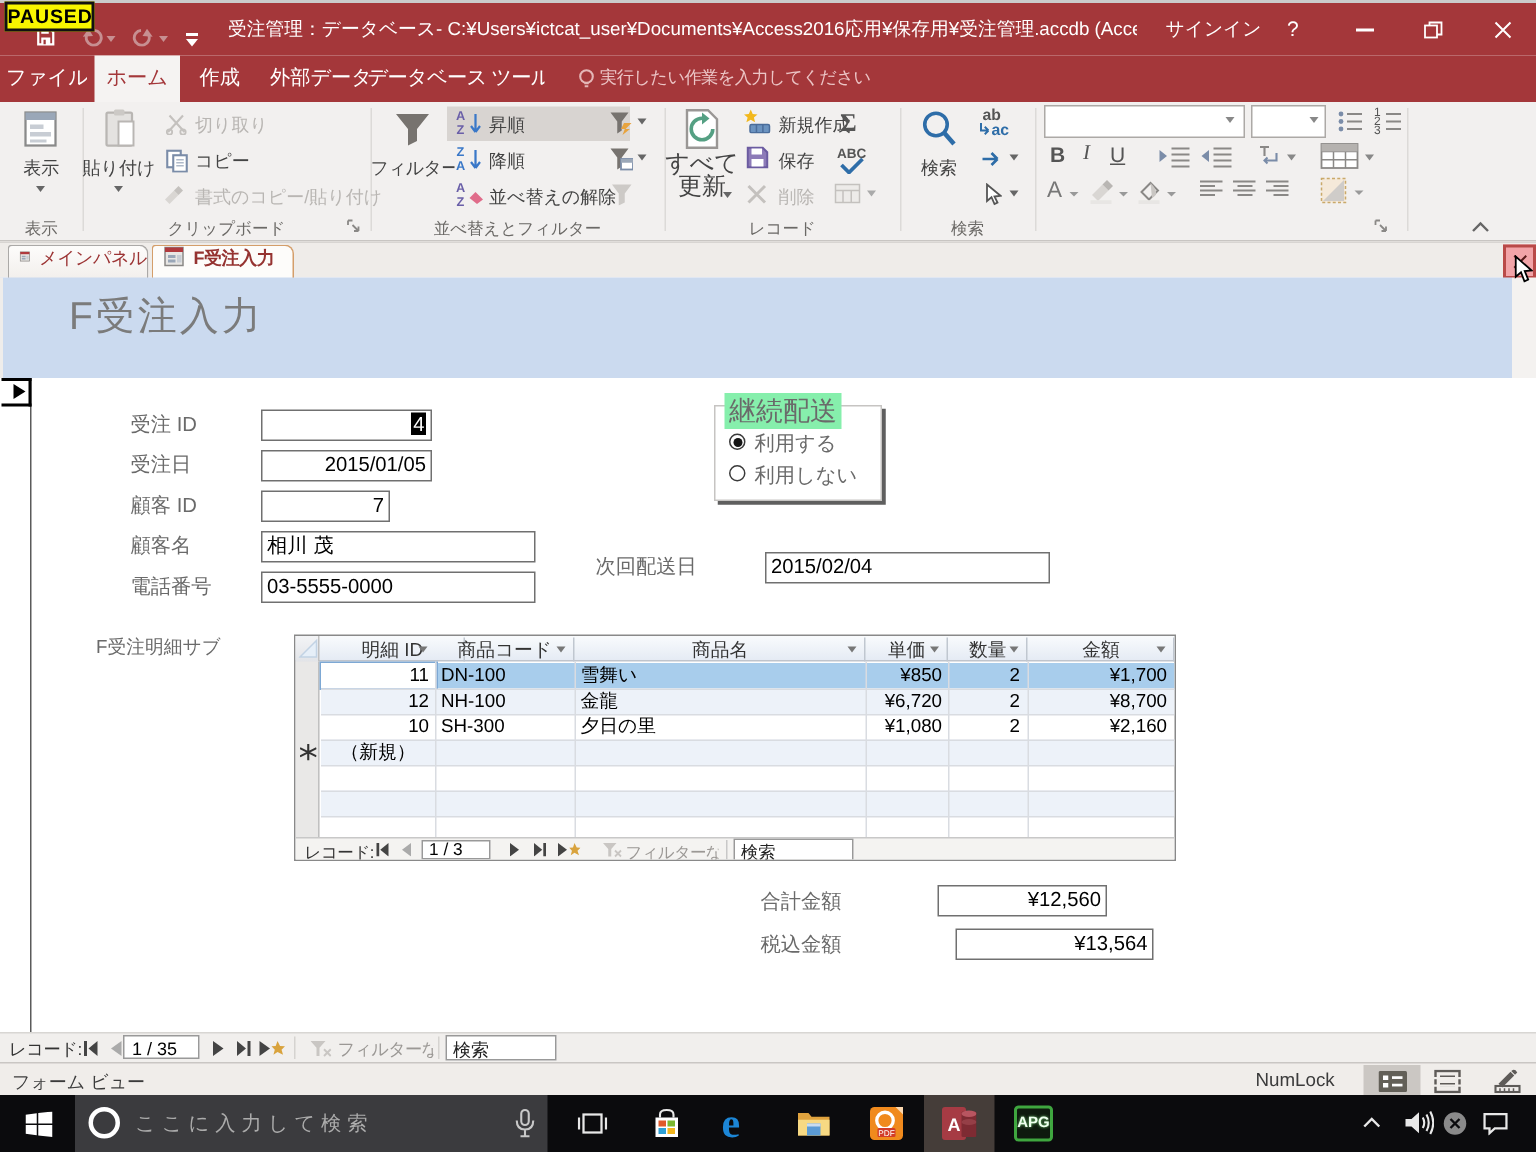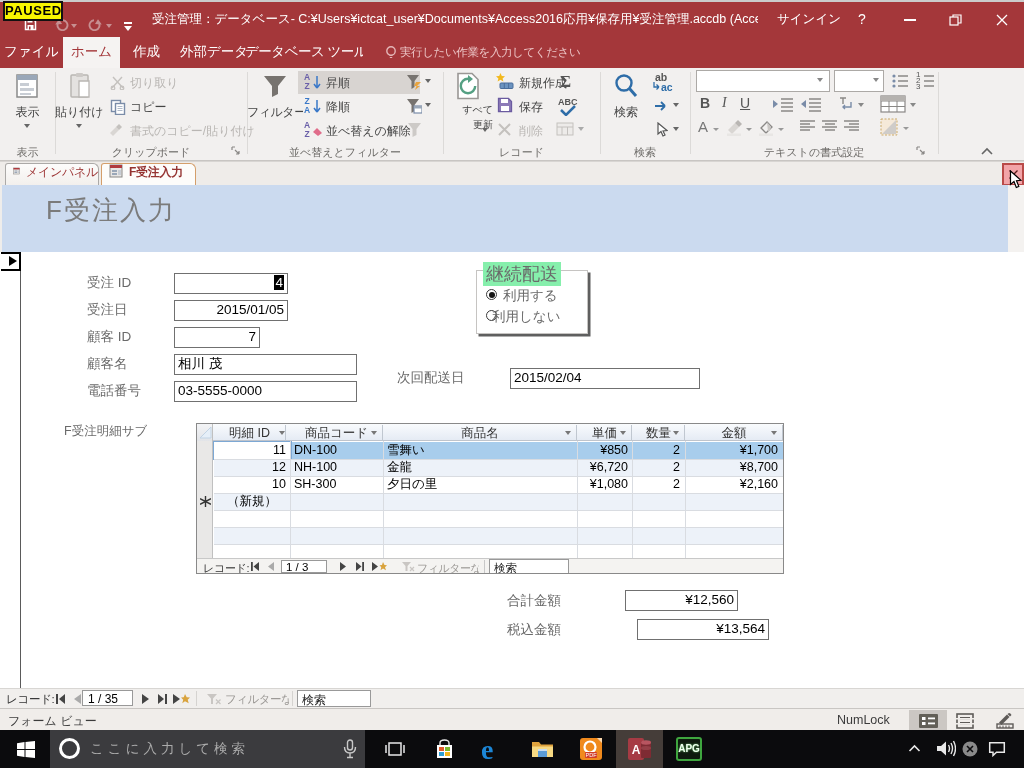--- a/index.html
+++ b/index.html
@@ -81,21 +81,20 @@
     <div class="gdiv" style="left:247px"></div>
     <div class="gdiv" style="left:443px"></div>
     <div class="gdiv" style="left:600px"></div>
     <div class="gdiv" style="left:690px"></div>
     <div class="gdiv" style="left:938px"></div>
  <div class="ab glabel" style="left:0;width:55px">表示</div>
  <div class="ab glabel" style="left:55px;width:192px">クリップボード</div>
  <div class="ab glabel" style="left:247px;width:196px">並べ替えとフィルター</div>
  <div class="ab glabel" style="left:443px;width:157px">レコード</div>
  <div class="ab glabel" style="left:600px;width:90px">検索</div>
- <div class="ab glabel" style="left:690px;width:248px">テキストの書式設定</div>
 
  <svg class="ab" style="left:15px;top:5px" width="26" height="26" viewBox="0 0 26 26">
       <rect x="2" y="2" width="20" height="22" fill="#fff" stroke="#8A8A8A" stroke-width="1.5"></rect>
       <rect x="2" y="2" width="20" height="5" fill="#9AA7B8"></rect>
       <rect x="5" y="10" width="9" height="3" fill="#C8CDD4"></rect>
       <rect x="5" y="15" width="14" height="3" fill="#C8CDD4"></rect>
       <rect x="5" y="20" width="11" height="2" fill="#C8CDD4"></rect>
     </svg>
  <div class="ab" style="left:0;top:36px;width:55px;text-align:center;font-size:12px;color:#444">表示</div>
  <div class="ab" style="left:24px;top:56px;border-left:3.5px solid transparent;border-right:3.5px solid transparent;border-top:4px solid #666"></div>
@@ -162,21 +161,21 @@
  <div class="ab" style="left:425px;top:35px;border-left:3.5px solid transparent;border-right:3.5px solid transparent;border-top:4px solid #666"></div>
  <svg class="ab" style="left:407px;top:54px" width="15" height="15" viewBox="0 0 15 15">
       <path d="M1 1 H14 L9.5 7 V13 L5.5 15 V7 Z" fill="#CDCAC7"></path>
     </svg>
 
  <svg class="ab" style="left:455px;top:4px" width="26" height="28" viewBox="0 0 26 28">
       <path d="M3 1.5 h14 l6 6 v19 h-20 z" fill="#fff" stroke="#9A9795" stroke-width="1.6"></path>
       <path d="M13 6.8 A7.2 7.2 0 1 0 20.2 14" fill="none" stroke="#55A083" stroke-width="2.4"></path>
       <path d="M13 3 L18 7 L13 11 Z" fill="#55A083"></path>
     </svg>
- <div class="ab" style="left:443px;top:34px;width:50px;text-align:right;font-size:10px;color:#444;line-height:15px">すべて<br>更新</div>
+ <div class="ab" style="left:443px;top:34px;width:50px;text-align:center;font-size:16px;color:#444;line-height:15px">すべて<br>更新</div>
  <div class="ab" style="left:482px;top:60px;border-left:3.5px solid transparent;border-right:3.5px solid transparent;border-top:4px solid #666"></div>
  <svg class="ab" style="left:496px;top:5px" width="18" height="16" viewBox="0 0 18 16">
       <path d="M4.5 0 L5.8 3 L9 3.3 L6.6 5.4 L7.4 8.5 L4.5 6.8 L1.6 8.5 L2.4 5.4 L0 3.3 L3.2 3Z" fill="#F2B81D"></path>
       <rect x="4" y="10" width="13" height="5.5" rx="1" fill="#6B93C0" stroke="#4A6D9B" stroke-width="1"></rect>
       <path d="M8.3 10 V15.5 M12.6 10 V15.5" stroke="#4A6D9B" stroke-width="1"></path>
     </svg>
  <div class="rsm" style="left:519px;top:4px">新規作成</div>
  <svg class="ab" style="left:497px;top:29px" width="16" height="16" viewBox="0 0 16 16">
       <path d="M1.5 1.5h10l3 3v10h-13z" fill="#8D7BB8" stroke="#6B5BA0" stroke-width="1.3"></path>
       <rect x="4" y="9" width="8" height="5" fill="#fff"></rect>
@@ -335,35 +334,35 @@
  <div class="lbl" style="left:87px;top:103px">顧客名</div>
  <div class="tbox" style="left:174px;top:102px;width:183px;height:21px">相川 茂</div>
  <div class="lbl" style="left:87px;top:130px">電話番号</div>
  <div class="tbox" style="left:174px;top:129px;width:183px;height:21px">03-5555-0000</div>
  <div class="ab" style="left:476px;top:18px;width:112px;height:64px;border:1px solid #C6C4C2;box-shadow:2.5px 2.5px 0 #5F5F5F;background:#fff"></div>
  <div class="lbl" style="left:483px;top:10px;background:#86efac;padding:0 3px;font-size:18px">継続配送</div>
  <div class="ab" style="left:486px;top:37px;width:11px;height:11px;border:1.6px solid #3A3A3A;border-radius:50%"></div>
  <div class="ab" style="left:488.5px;top:39.5px;width:6px;height:6px;background:#151515;border-radius:50%"></div>
  <div class="lbl" style="left:503px;top:35px">利用する</div>
  <div class="ab" style="left:486px;top:58px;width:11px;height:11px;border:1.6px solid #3A3A3A;border-radius:50%"></div>
- <div class="lbl" style="left:492px;top:56px">利用しない</div>
+ <div class="lbl" style="left:503px;top:56px">利用しない</div>
  <div class="lbl" style="left:397px;top:117px">次回配送日</div>
  <div class="tbox" style="left:510px;top:116px;width:190px;height:21px">2015/02/04</div>
  <div class="lbl" style="left:64px;top:171px;font-size:12.5px">F受注明細サブ</div>
  <div class="lbl" style="left:507px;top:340px">合計金額</div>
  <div class="tbox tr" style="left:625px;top:338px;width:113px;height:21px">¥12,560</div>
  <div class="lbl" style="left:507px;top:369px">税込金額</div>
  <div class="tbox tr" style="left:637px;top:367px;width:132px;height:21px">¥13,564</div>
  <div class="ab" id="subform" style="left:196px;top:171px;width:588px;height:151px;border:1px solid #898989;background:#fff;font-size:12.5px;overflow:hidden">
   <div class="ab" style="left:0;top:0;width:586px;height:17px;background:linear-gradient(#F9FBFD,#E5EBF4);border-bottom:1px solid #BFC4CC"></div>
   <div class="ab" style="left:0;top:0;width:16px;height:17px;background:linear-gradient(#F3F4F6,#E2E4E8);border-right:1px solid #C0C0C0"></div>
       <svg class="ab" style="left:2px;top:2px" width="13" height="13" viewBox="0 0 13 13">
         <path d="M1 12 L12 1 L12 12 Z" fill="#E6EFF8" stroke="#C2D3E4" stroke-width="1"></path>
       </svg>
-  <div class="hcell" style="left:17px;width:72px">明細 ID</div>
+  <div class="hcell" style="left:17px;width:96px">明細 ID</div>
   <div class="hcell" style="left:94px;width:92px">商品コード</div>
   <div class="hcell" style="left:187px;width:193px">商品名</div>
   <div class="hcell" style="left:381px;width:54px">単価</div>
   <div class="hcell" style="left:436px;width:52px">数量</div>
   <div class="hcell" style="left:489px;width:97px">金額</div>
   <div class="harr" style="left:82px"></div>
       <div class="harr" style="left:174px"></div>
       <div class="harr" style="left:368px"></div>
       <div class="harr" style="left:423px"></div>
       <div class="harr" style="left:476px"></div>

